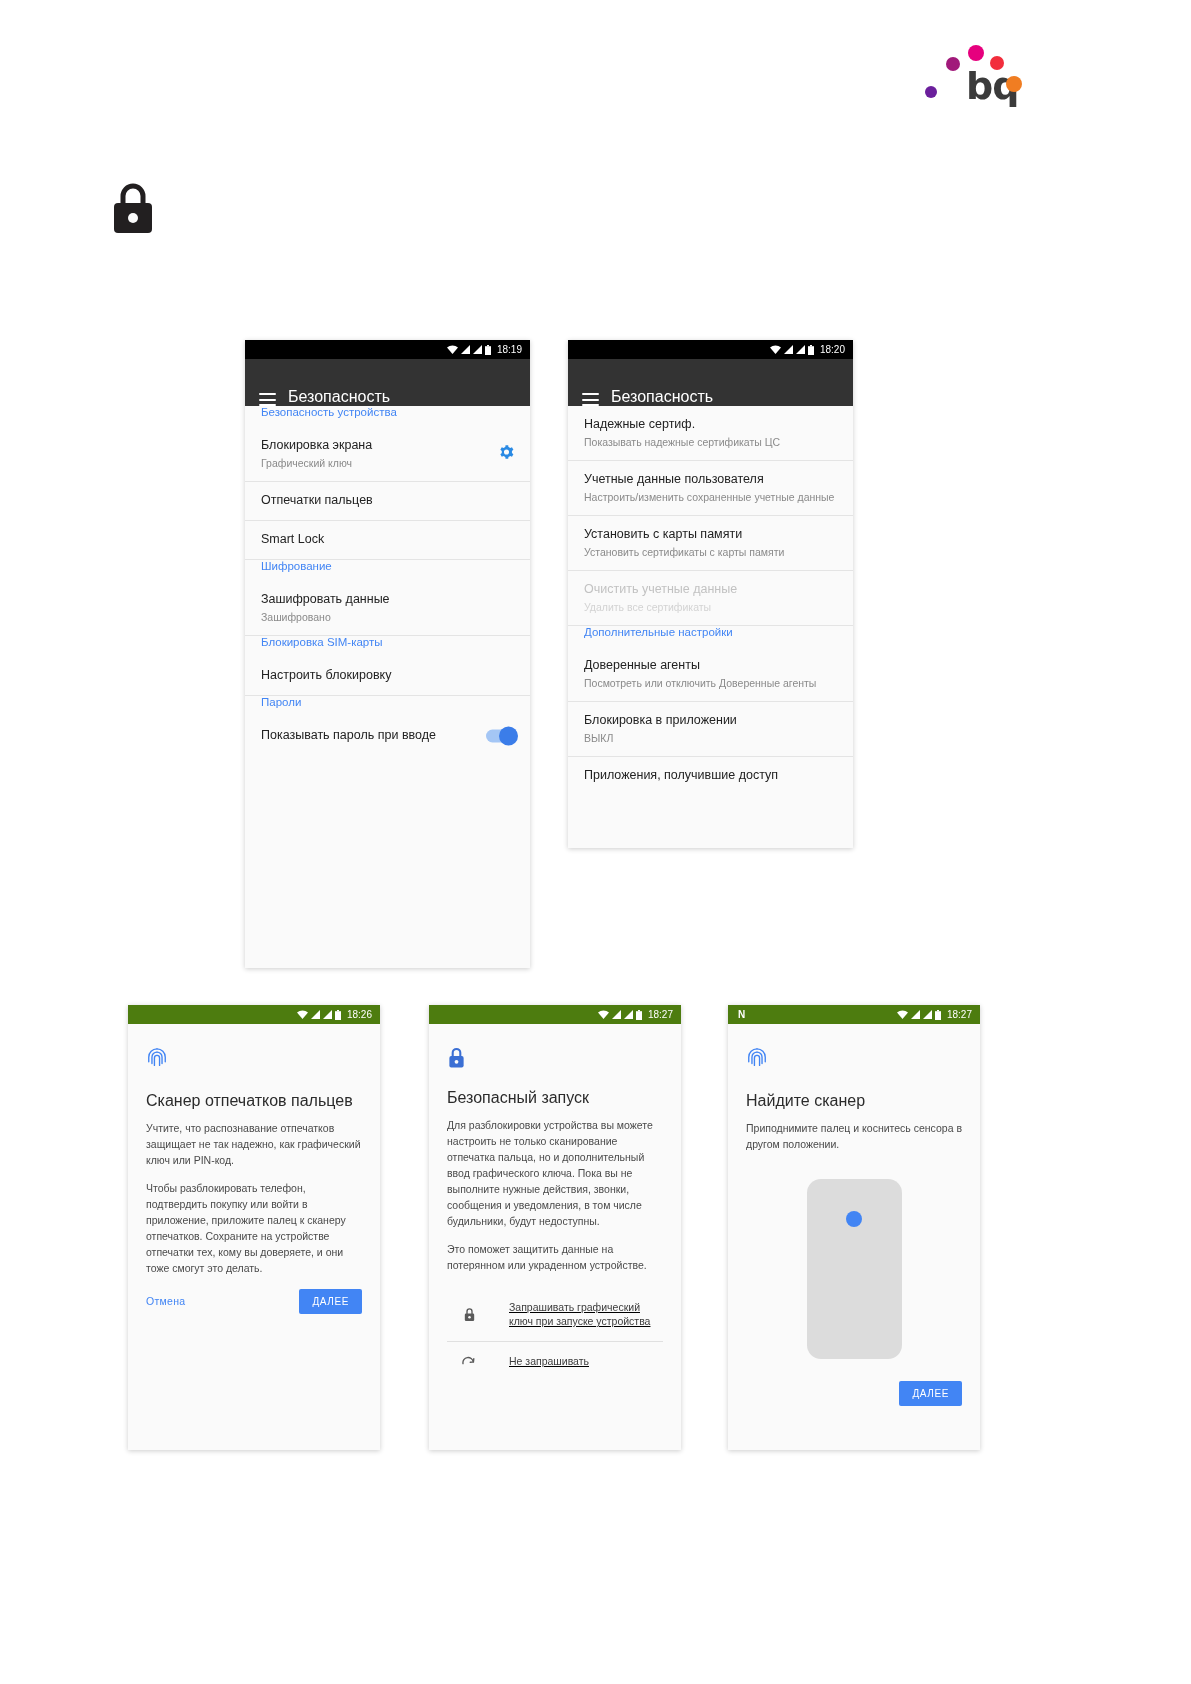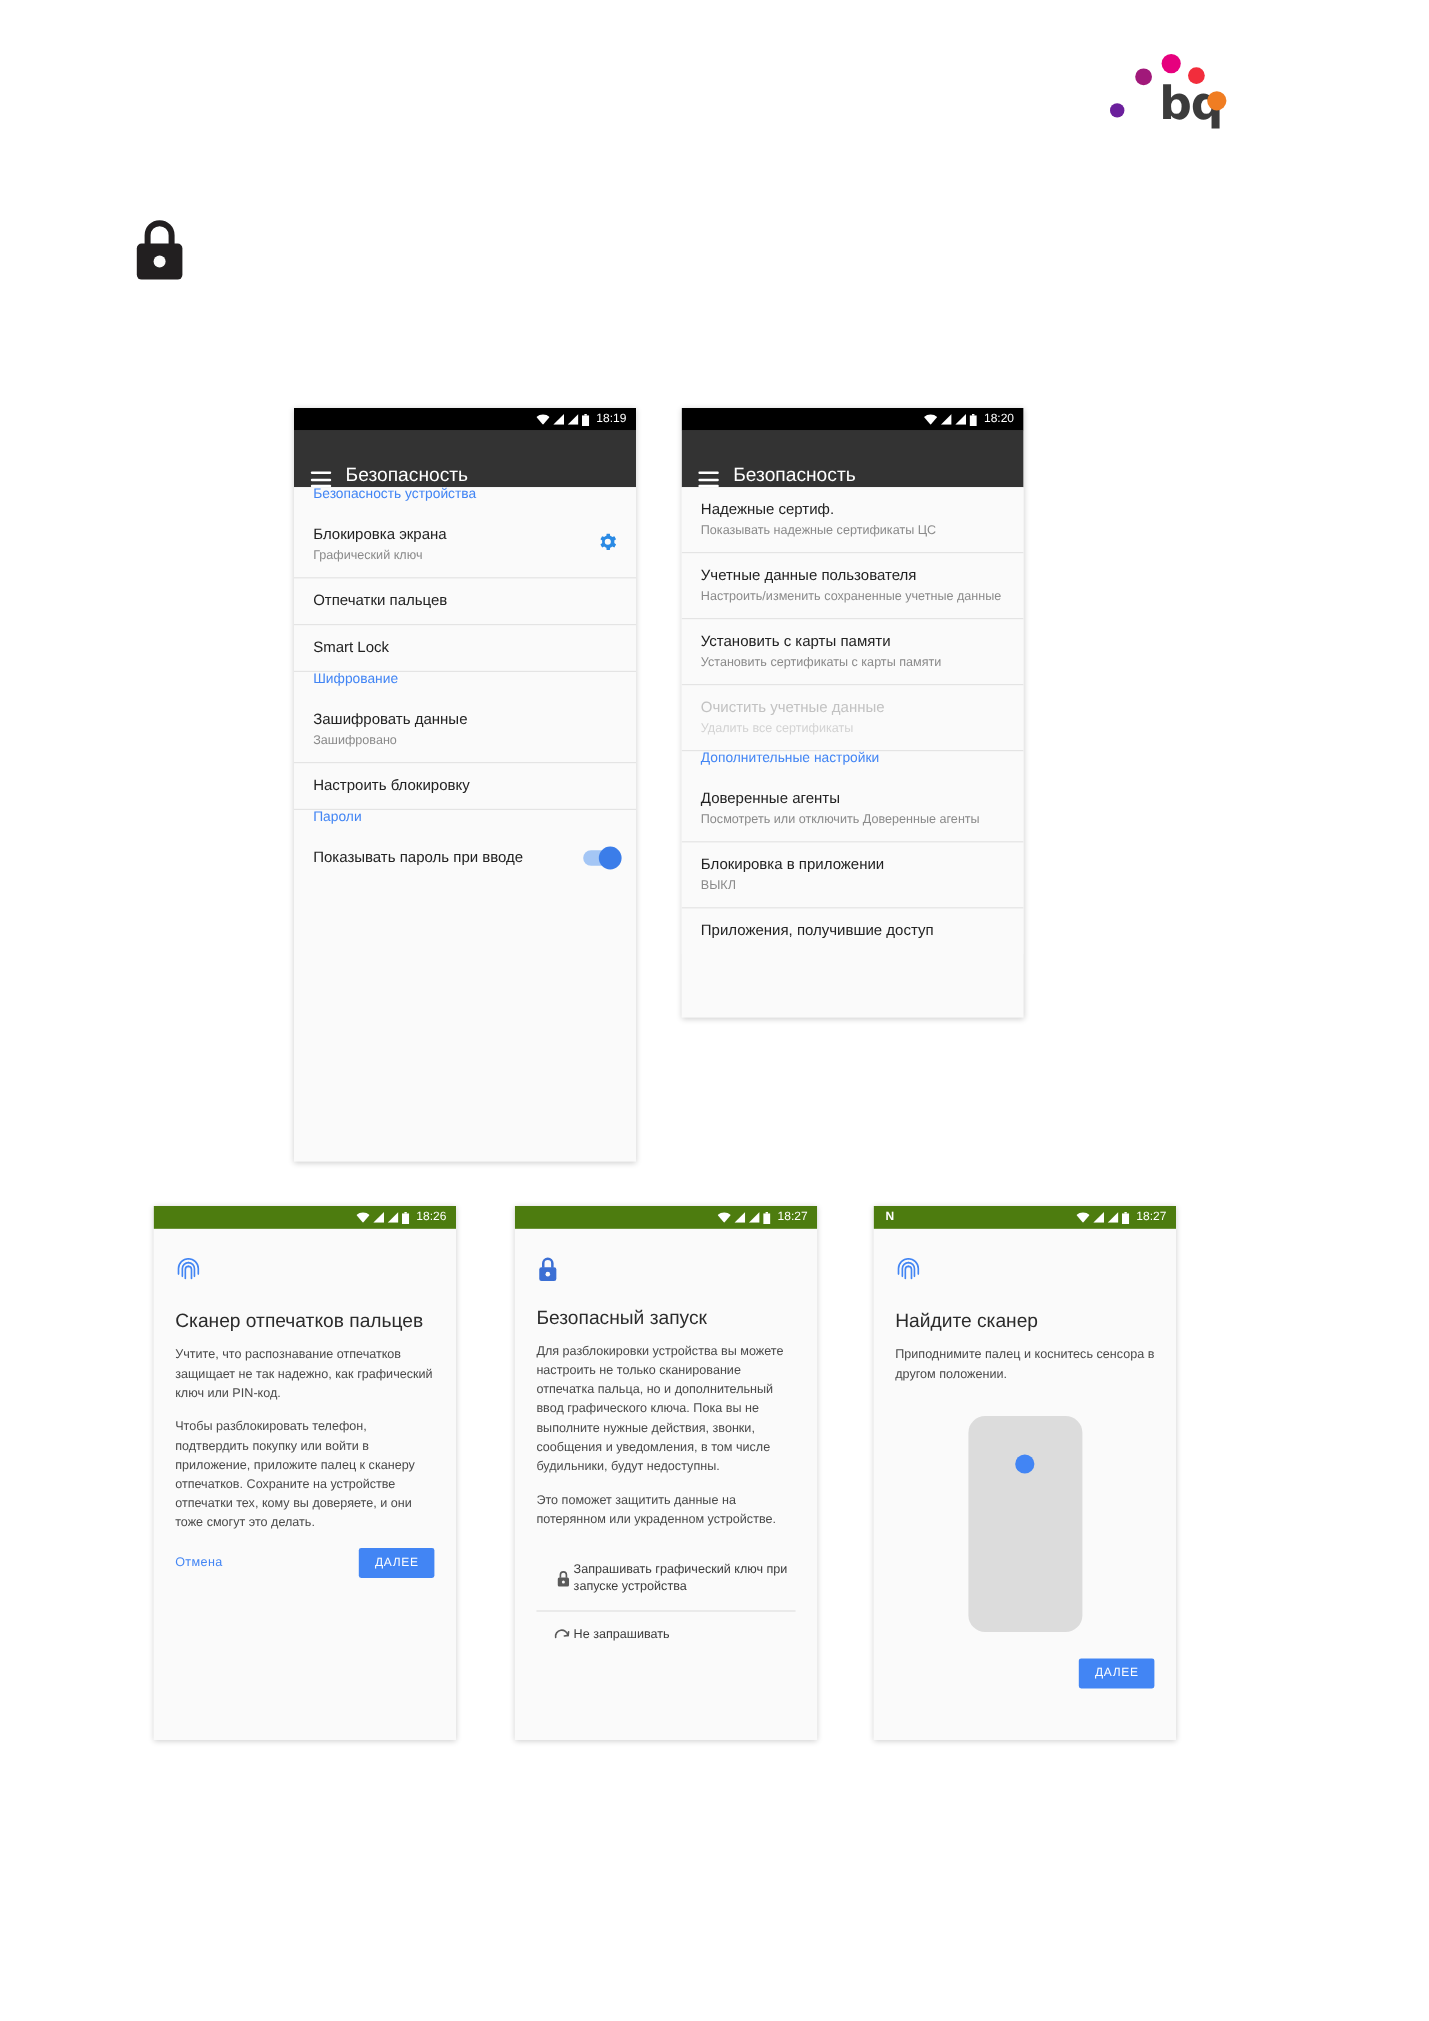--- a/index.html
+++ b/index.html
@@ -85,22 +85,22 @@
     margin-bottom: 10px; font-weight: 400;
   }
   .ob-para { font-size: 10.5px; color: #4a4a4a; line-height: 1.52; margin-bottom: 12px; }
   .ob-actions { display: flex; align-items: center; justify-content: space-between; margin-top: 6px; }
   .link-btn { font-size: 10.5px; color: #4285f4; font-weight: 500; letter-spacing: .3px; }
   .flat-btn {
     background: #4285f4; color: #fff; font-size: 10px; font-weight: 500;
     padding: 7px 13px; border-radius: 2px; letter-spacing: .6px;
   }
   .opt-row {
-    display: flex; align-items: center; gap: 1px;
-    padding: 12px 0 12px 14px; border-bottom: 1px solid #e0e0e0;
+    display: flex; align-items: center; gap: 32px;
+    padding: 12px 0 12px 14px; border-bottom: 1px solid #e0e0e0; text-decoration: underline;
   }
   .opt-row:last-child { border-bottom: none; }
   .opt-text { font-size: 10.5px; color: #3c3c3c; line-height: 1.4; }
   .opt-ico { width: 16px; display: flex; justify-content: center; flex: 0 0 16px; }
 
   
   .device-illu {
     width: 95px; height: 180px; border-radius: 14px;
     background: #dcdcdc; margin: 26px auto 0 auto; position: relative;
   }
@@ -171,20 +171,21 @@
       <div class="row-title">Отпечатки пальцев</div>
     </div>
     <div class="row">
       <div class="row-title">Smart Lock</div>
     </div>
     <div class="section-head">Шифрование</div>
     <div class="row">
       <div class="row-title">Зашифровать данные</div>
       <div class="row-sub">Зашифровано</div>
     </div>
+    <div class="section-head">Блокировка SIM-карты</div>
     <div class="row">
       <div class="row-title">Настроить блокировку</div>
     </div>
     <div class="section-head">Пароли</div>
     <div class="row noline">
       <div class="row-title">Показывать пароль при вводе</div>
       <span class="switch"></span>
     </div>
   </div>
 </div>

